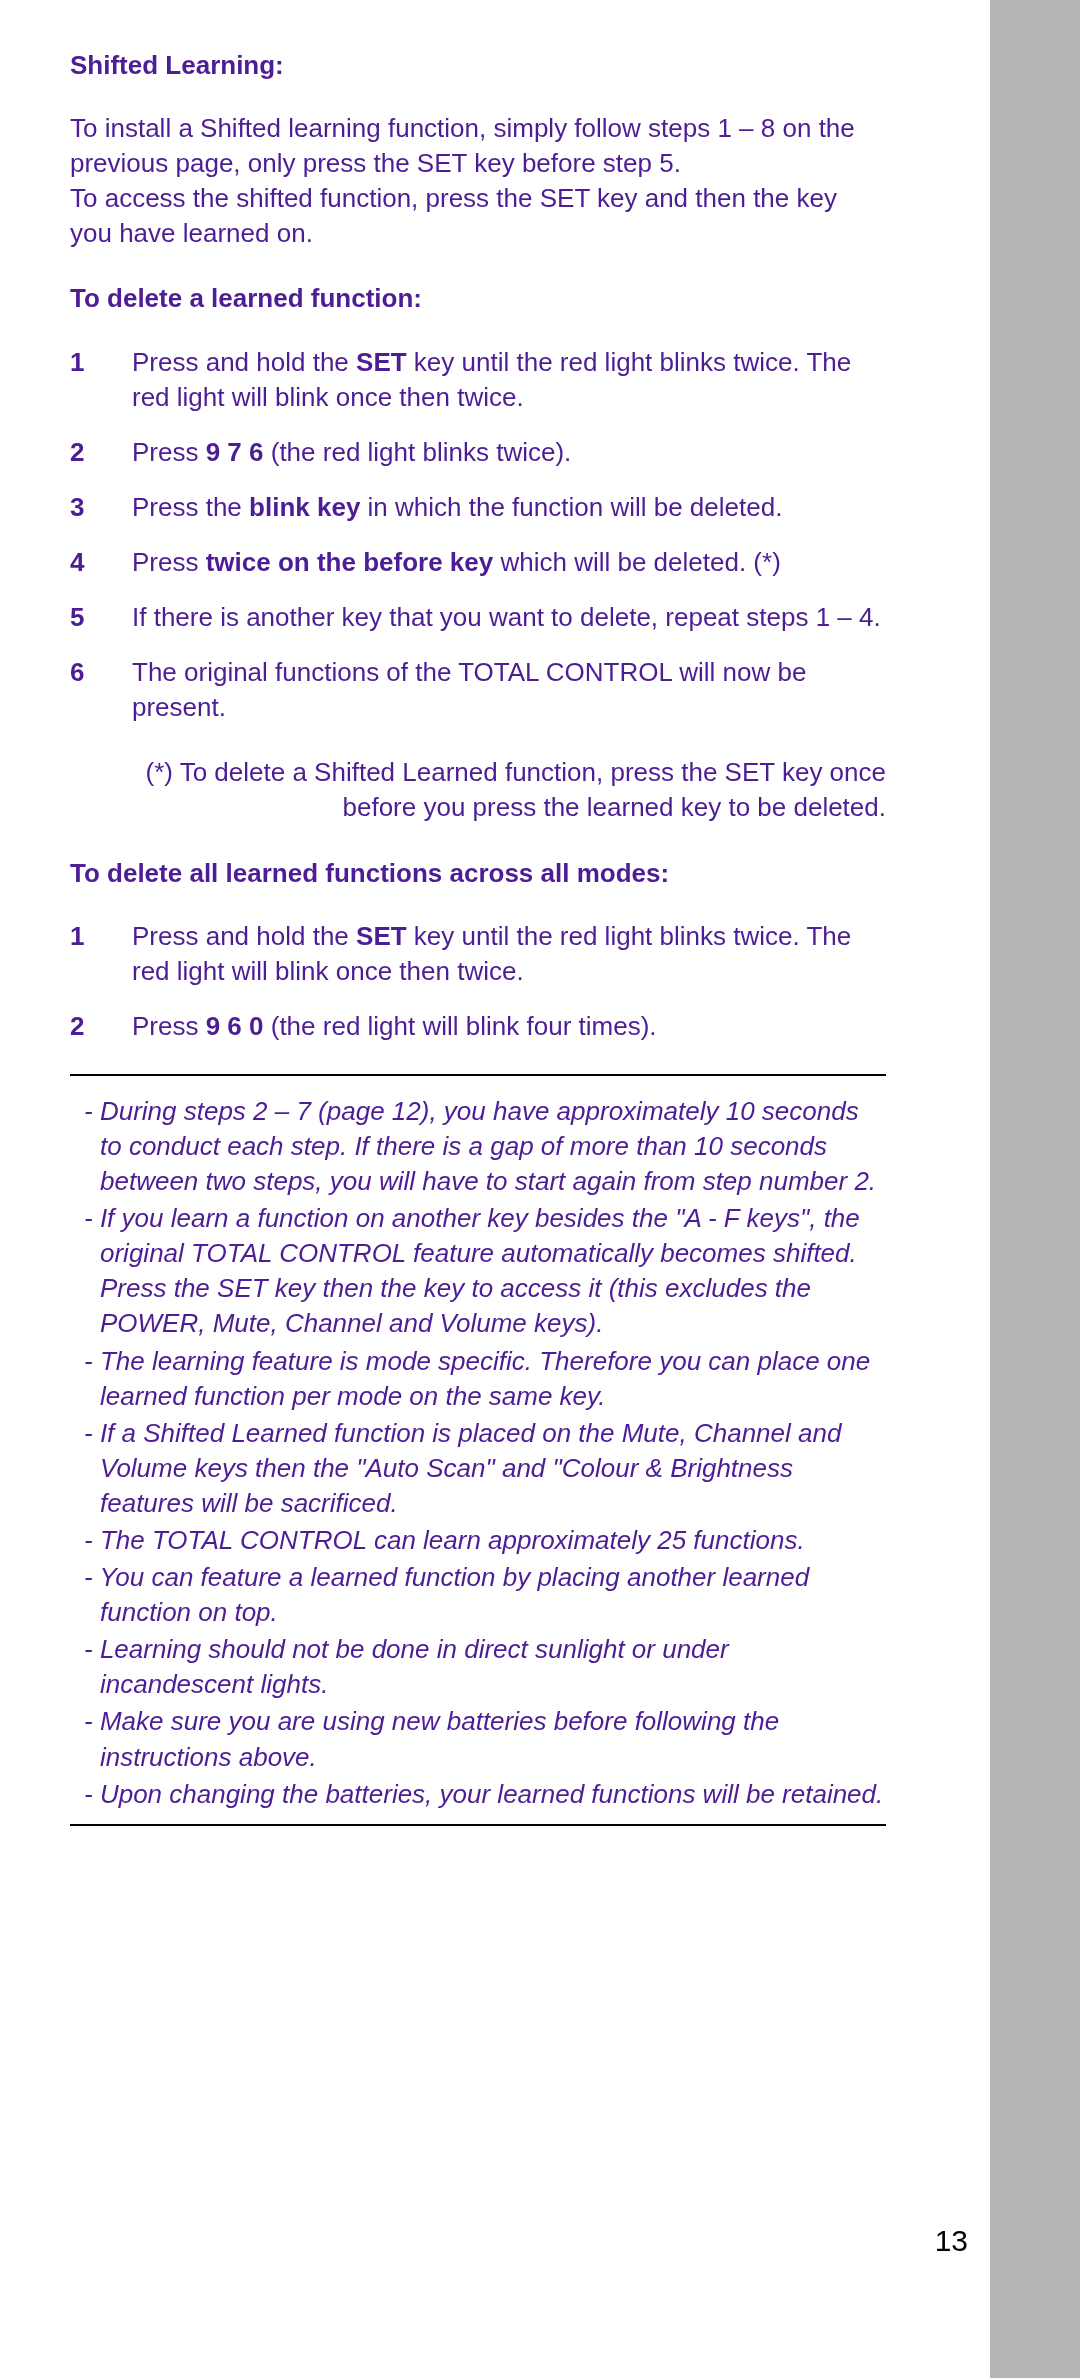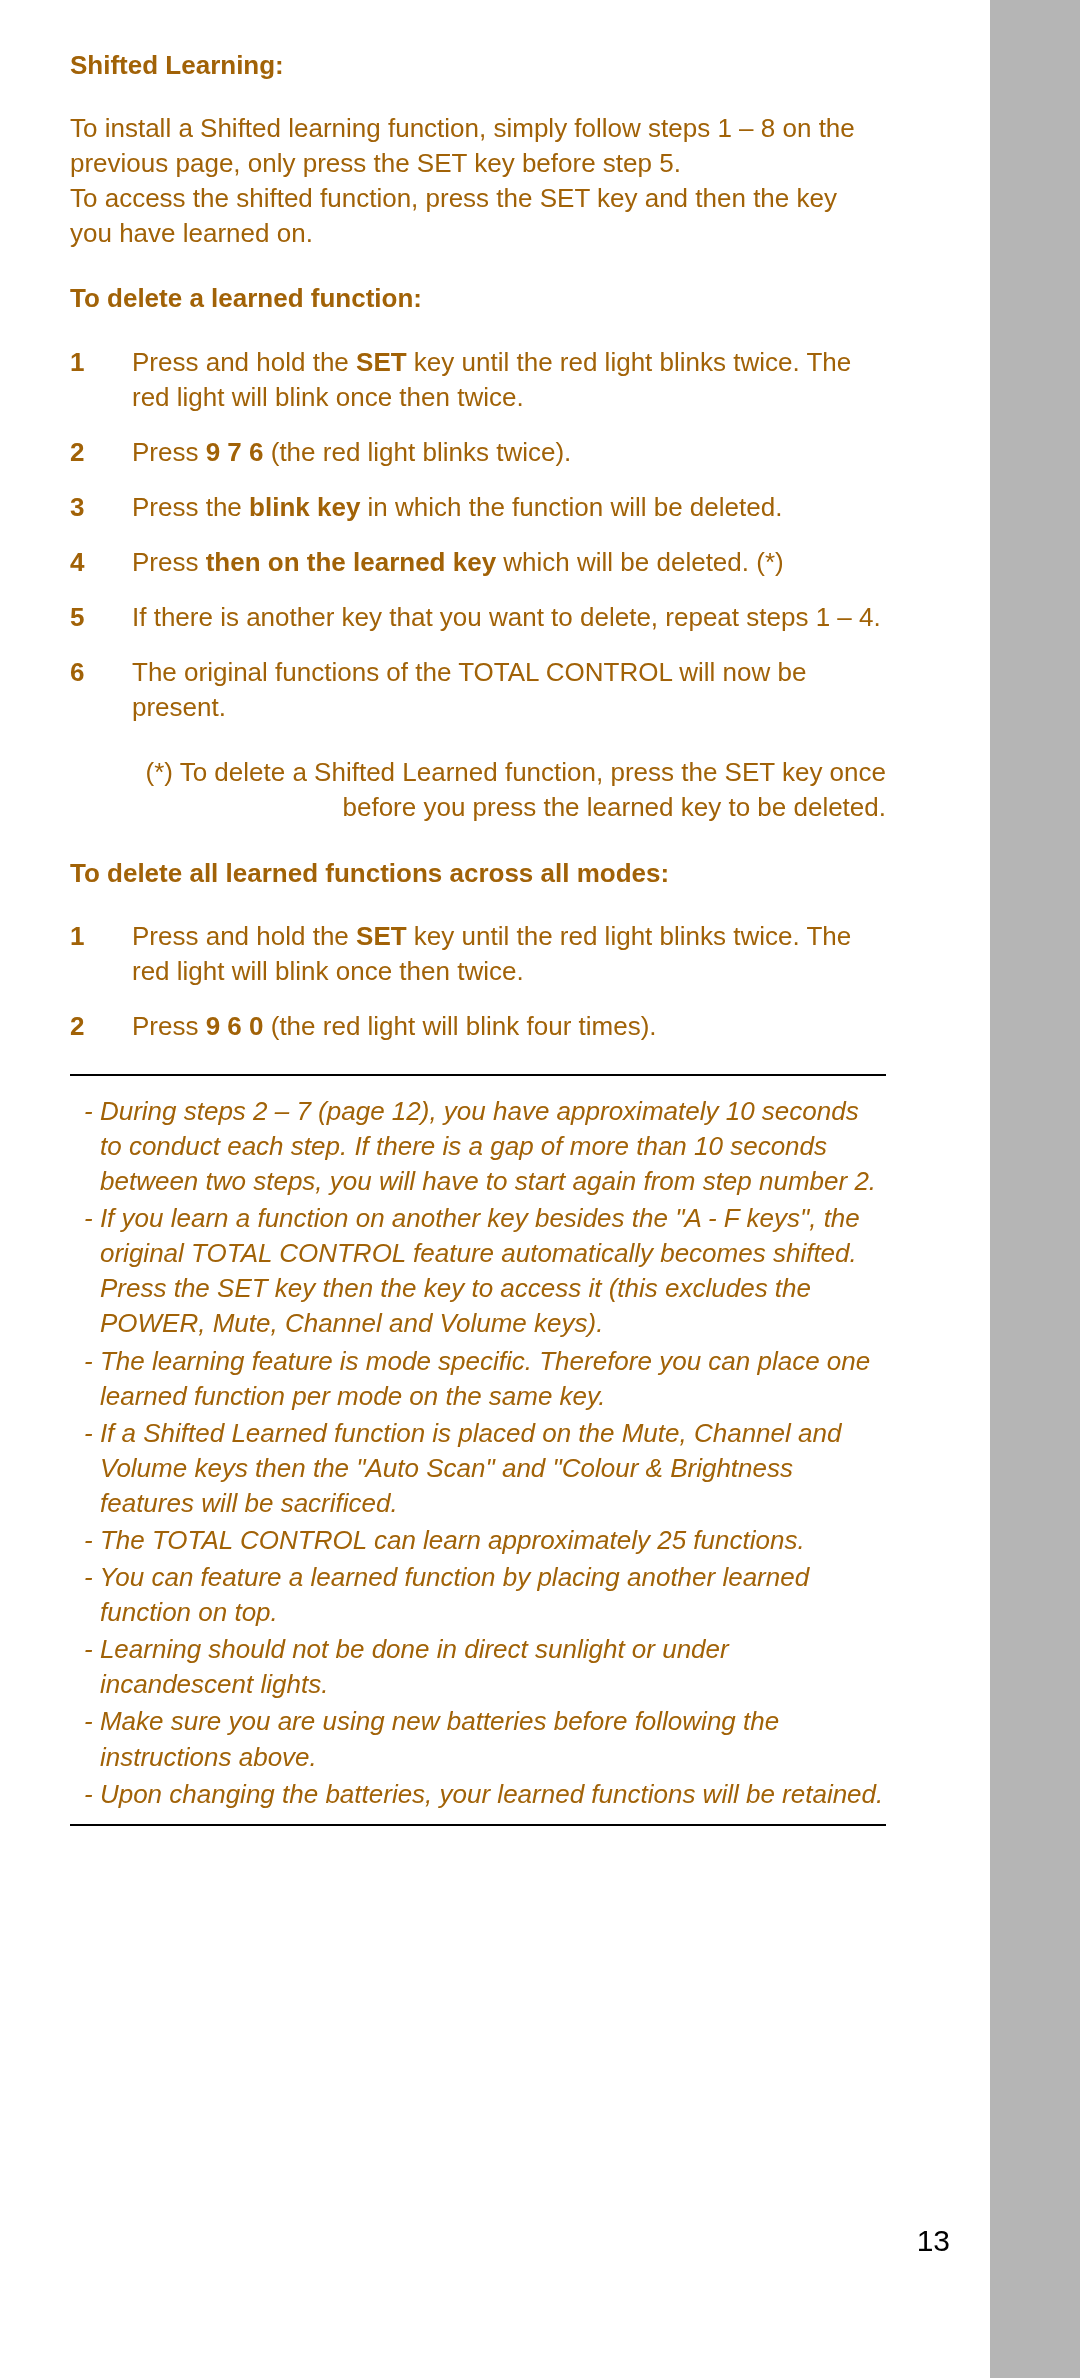--- a/index.html
+++ b/index.html
@@ -14,21 +14,21 @@
     position: absolute;
     right: 0;
     top: 0;
     width: 90px;
     height: 100%;
     background: #b5b5b5;
   }
   .content {
     padding: 48px 88px 0 70px;
     width: 974px;
-    color: #a16207;
+    color: #4c1d95;
     font-size: 26px;
     line-height: 1.35;
   }
   .section-title {
     font-weight: bold;
     margin-bottom: 28px;
   }
   .para {
     margin-bottom: 30px;
   }
@@ -67,21 +67,21 @@
     margin-bottom: 8px;
   }
   .note-item {
     padding-left: 30px;
     text-indent: -16px;
     margin-bottom: 2px;
   }
   .page-number {
     position: absolute;
     bottom: 120px;
-    right: 130px;
+    right: 112px;
     font-size: 30px;
   }
 </style>
 </head>
 <body>
 
 <div class="sidebar"></div>
 
 <div class="content">
 
@@ -100,21 +100,21 @@
     <div class="step">
       <div class="step-num">2</div>
       <div class="step-text"><span>Press </span><span class="bold">9 7 6</span><span> (the red light blinks twice).</span></div>
     </div>
     <div class="step">
       <div class="step-num">3</div>
       <div class="step-text"><span>Press the </span><span class="bold">blink key</span><span> in which the function will be deleted.</span></div>
     </div>
     <div class="step">
       <div class="step-num">4</div>
-      <div class="step-text"><span>Press </span><span class="bold">then on the learned key</span><span> which will be deleted. (*)</span></div>
+      <div class="step-text"><span>Press </span><span class="bold">twice on the before key</span><span> which will be deleted. (*)</span></div>
     </div>
     <div class="step">
       <div class="step-num">5</div>
       <div class="step-text"><span>If there is another key that you want to delete, repeat steps 1 – 4.</span></div>
     </div>
     <div class="step">
       <div class="step-num">6</div>
       <div class="step-text"><span>The original functions of the TOTAL CONTROL will now be present.</span></div>
     </div>
   </div>

